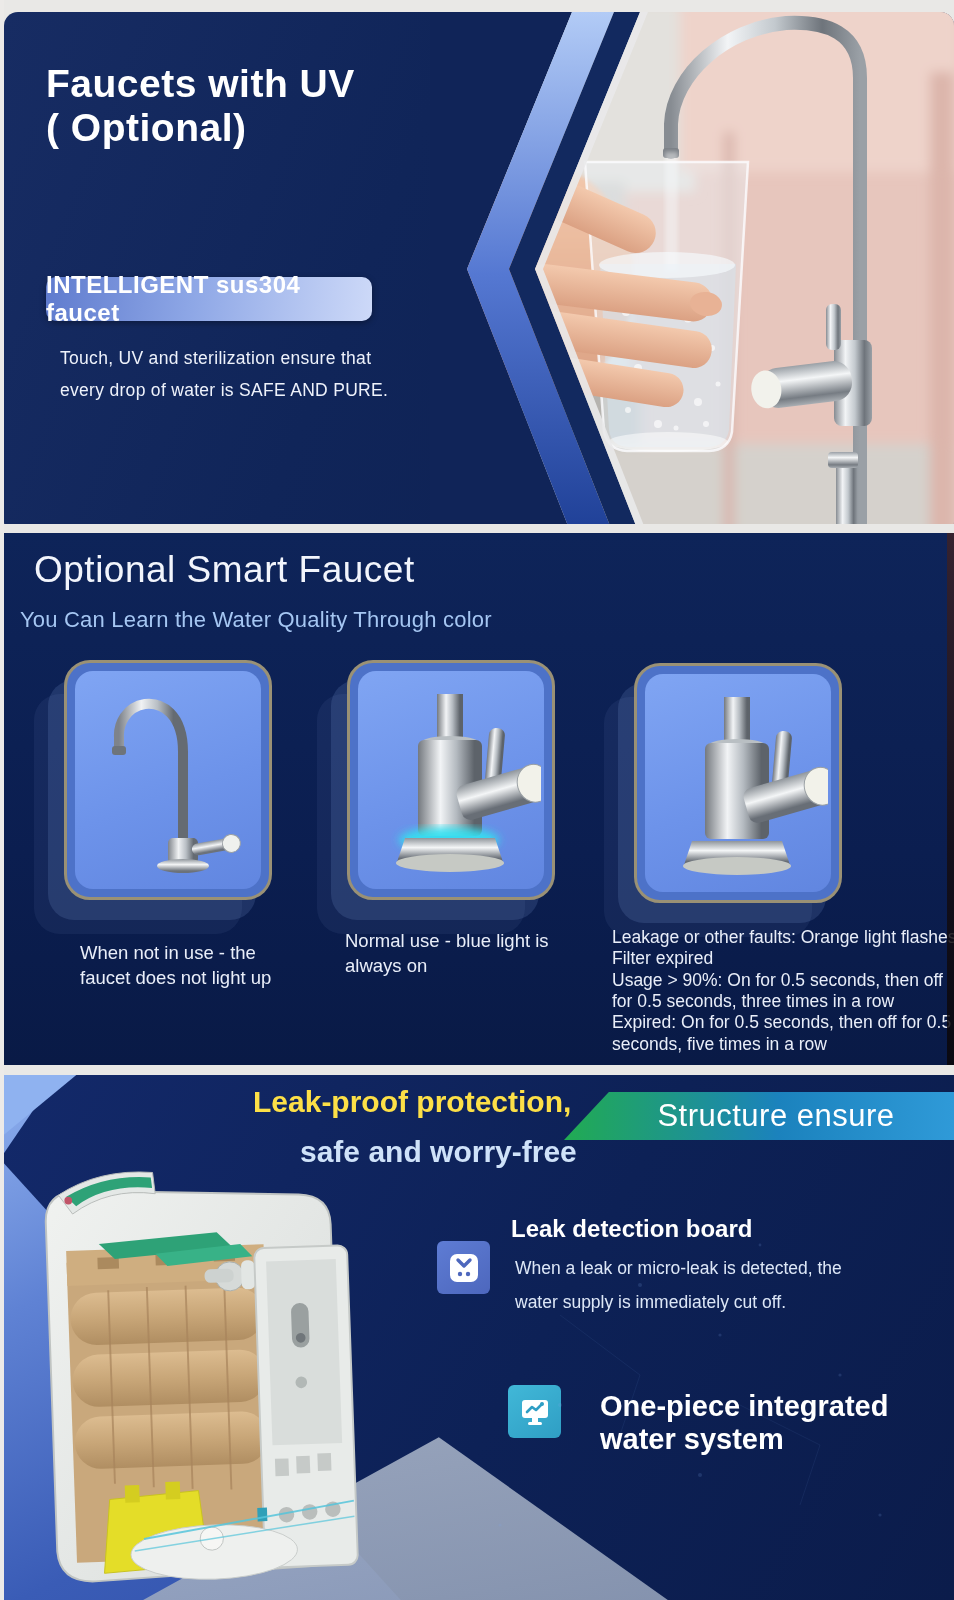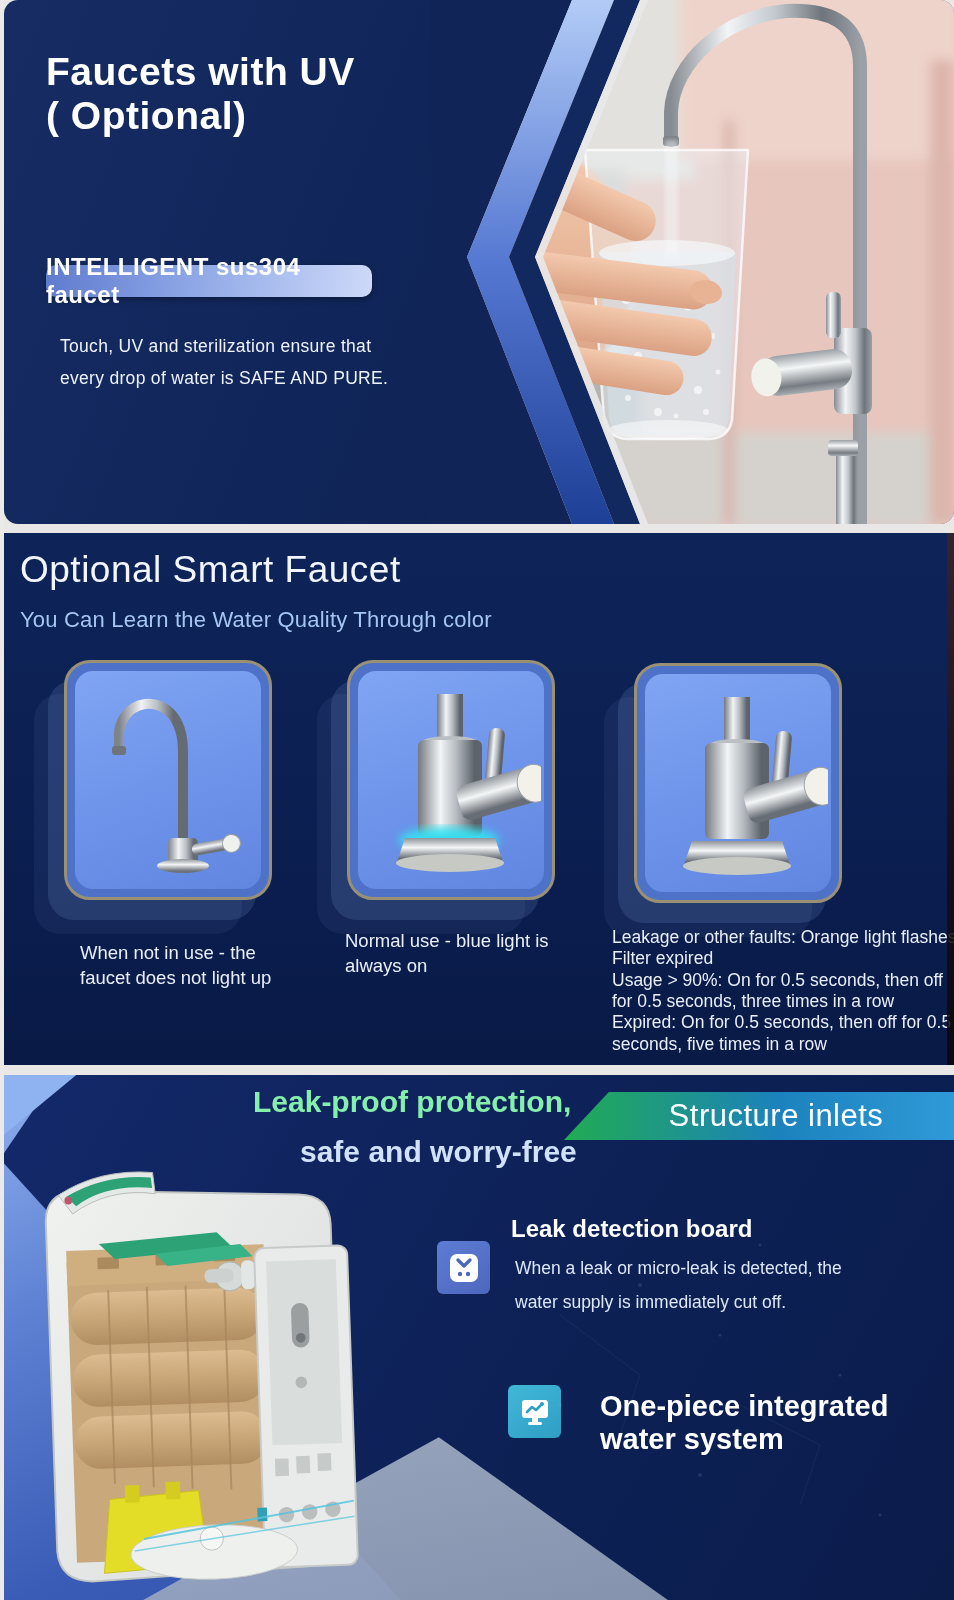--- a/index.html
+++ b/index.html
@@ -4,42 +4,42 @@
 <style>
   html,body{margin:0;padding:0;background:#cfcfcd;}
   .page{position:relative;width:954px;height:1600px;margin:0 auto;background:#e9e8e6;
         overflow:hidden;font-family:"Liberation Sans",sans-serif;}
   .edge-strip{position:absolute;left:0;top:0;width:4px;height:1600px;background:#eceae8;z-index:60;}
 
   
   .sec{position:absolute;left:4px;right:0;overflow:hidden;}
 
   
-  .sec1{top:0;height:524px;background:linear-gradient(112deg,#172c63 0%,#102559 40%,#0c1e4e 100%);border-radius:14px;}
+  .sec1{top:12px;height:524px;background:linear-gradient(112deg,#172c63 0%,#102559 40%,#0c1e4e 100%);border-radius:14px;}
   .s1-title{position:absolute;left:42px;top:50px;color:#fff;font-size:39px;font-weight:700;
             line-height:1.12;white-space:pre-line;letter-spacing:.5px;}
-  .s1-badge{position:absolute;left:42px;top:265px;width:326px;height:32px;border-radius:10px;
+  .s1-badge{position:absolute;left:42px;top:265px;width:326px;height:44px;border-radius:10px;
             background:linear-gradient(95deg,#5f7bce 0%,#8ea7e6 45%,#cdd9f8 100%);
             display:flex;align-items:center;justify-content:center;
             box-shadow:0 2px 6px rgba(0,0,0,.35);}
   .s1-badge span{color:#fff;font-size:24px;font-weight:700;letter-spacing:.5px;}
   .s1-body{position:absolute;left:56px;top:330px;color:#eef2fb;font-size:17.5px;
            line-height:1.85;white-space:pre-line;letter-spacing:.3px;}
   .s1-photo{position:absolute;top:0;right:0;width:524px;height:524px;}
 
   
   .gap{position:absolute;left:0;right:0;background:#e9e8e6;z-index:55;}
   .gap1{top:524px;height:9px;}
   .gap2{top:1065px;height:10px;}
 
   
   .sec2{top:533px;height:532px;background:linear-gradient(180deg,#0e2459 0%,#0b1e50 60%,#091a46 100%);}
   .s2-rightedge{position:absolute;right:0;top:0;width:7px;height:100%;
                 background:linear-gradient(180deg,#3c2228 0%,#150d12 60%,#0a0608 100%);opacity:.85;}
-  .s2-title{position:absolute;left:16px;top:16px;color:#f2f5fc;font-size:37px;font-weight:400;
+  .s2-title{position:absolute;left:30px;top:16px;color:#f2f5fc;font-size:37px;font-weight:400;
             letter-spacing:.5px;}
   .s2-subtitle{position:absolute;left:16px;top:74px;color:#a5c6f2;font-size:22px;font-weight:400;
                letter-spacing:.2px;}
   .card{position:absolute;width:186px;height:218px;border:3px solid #9a9175;border-radius:26px;
         background:#4d72c8;padding:8px;
         box-shadow:-16px 20px 0 rgba(150,178,240,.15), -30px 34px 0 rgba(150,178,240,.07);}
   .card-inner{width:100%;height:100%;border-radius:18px;
               background:linear-gradient(160deg,#80a5f3 0%,#6d93ea 55%,#6186e0 100%);
               display:flex;align-items:center;justify-content:center;overflow:hidden;}
   .card1{left:60px;top:127px;}
@@ -54,21 +54,21 @@
   .sec3{top:1075px;height:525px;left:0;background:#0d2156;}
   .s3-lightband{position:absolute;inset:0;
       background:linear-gradient(155deg,#8fb0ee 0%,#5f82d4 25%,#3a5cb6 55%,#2a479e 100%);
       clip-path:polygon(0% 2%,13% 0%,60% 100%,0% 100%);}
   .s3-darkwedge{position:absolute;inset:0;background:linear-gradient(120deg,#13296a 0%,#0d2156 55%,#0b1c4b 100%);
       clip-path:polygon(6% 0,100% 0,100% 100%,42% 100%,0 16%);}
   .s3-graywedge{position:absolute;inset:0;opacity:.9;
       background:linear-gradient(170deg,#d4dae4 0%,#aeb9cc 45%,#8e9cb6 100%);
       clip-path:polygon(15% 100%,46% 69%,70% 100%);}
   .s3-corner{position:absolute;inset:0;background:#8fb2f0;clip-path:polygon(0 0,8% 0,0 12%);}
-  .s3-headline1{position:absolute;left:253px;top:10px;color:#86efac;font-size:30px;font-weight:700;}
+  .s3-headline1{position:absolute;left:253px;top:10px;color:#fde047;font-size:30px;font-weight:700;}
   .s3-headline2{position:absolute;left:300px;top:60px;color:#cfe2f9;font-size:30px;font-weight:700;}
   .s3-banner{position:absolute;top:17px;right:0;width:390px;height:48px;
       background:linear-gradient(90deg,#21ab52 0%,#1b82bd 55%,#2f9ad8 100%);
       clip-path:polygon(11.5% 0,100% 0,100% 100%,0 100%);
       display:flex;align-items:center;justify-content:center;padding-left:34px;box-sizing:border-box;}
   .s3-banner span{color:#fff;font-size:31px;font-weight:400;letter-spacing:.5px;}
   .s3-cutaway{position:absolute;left:12px;top:86px;width:392px;height:426px;}
   .feat-icon{position:absolute;width:53px;height:53px;border-radius:6px;
              display:flex;align-items:center;justify-content:center;}
   .icon1{left:437px;top:166px;background:linear-gradient(145deg,#5e7cd4,#4d67bd);}
@@ -305,21 +305,21 @@
   <div class="sec sec3">
     <div class="s3-lightband"></div>
     <div class="s3-darkwedge"></div>
     <div class="s3-graywedge"></div>
     <div class="s3-corner"></div>
 
     <div class="s3-headline1">Leak-proof protection,</div>
     <div class="s3-headline2">safe and worry-free</div>
 
     <div class="s3-banner">
-      <span>Structure inlets</span>
+      <span>Structure ensure</span>
     </div>
 
     <svg class="s3-cutaway" viewBox="0 0 400 440">
       <defs>
         <linearGradient id="tan" x1="0" y1="0" x2="0" y2="1">
           <stop offset="0" stop-color="#dcbc90"></stop>
             <stop offset=".5" stop-color="#c8a678"></stop>
           <stop offset="1" stop-color="#b08e62"></stop>
         </linearGradient>
         <linearGradient id="shell" x1="0" y1="0" x2="1" y2="1">

